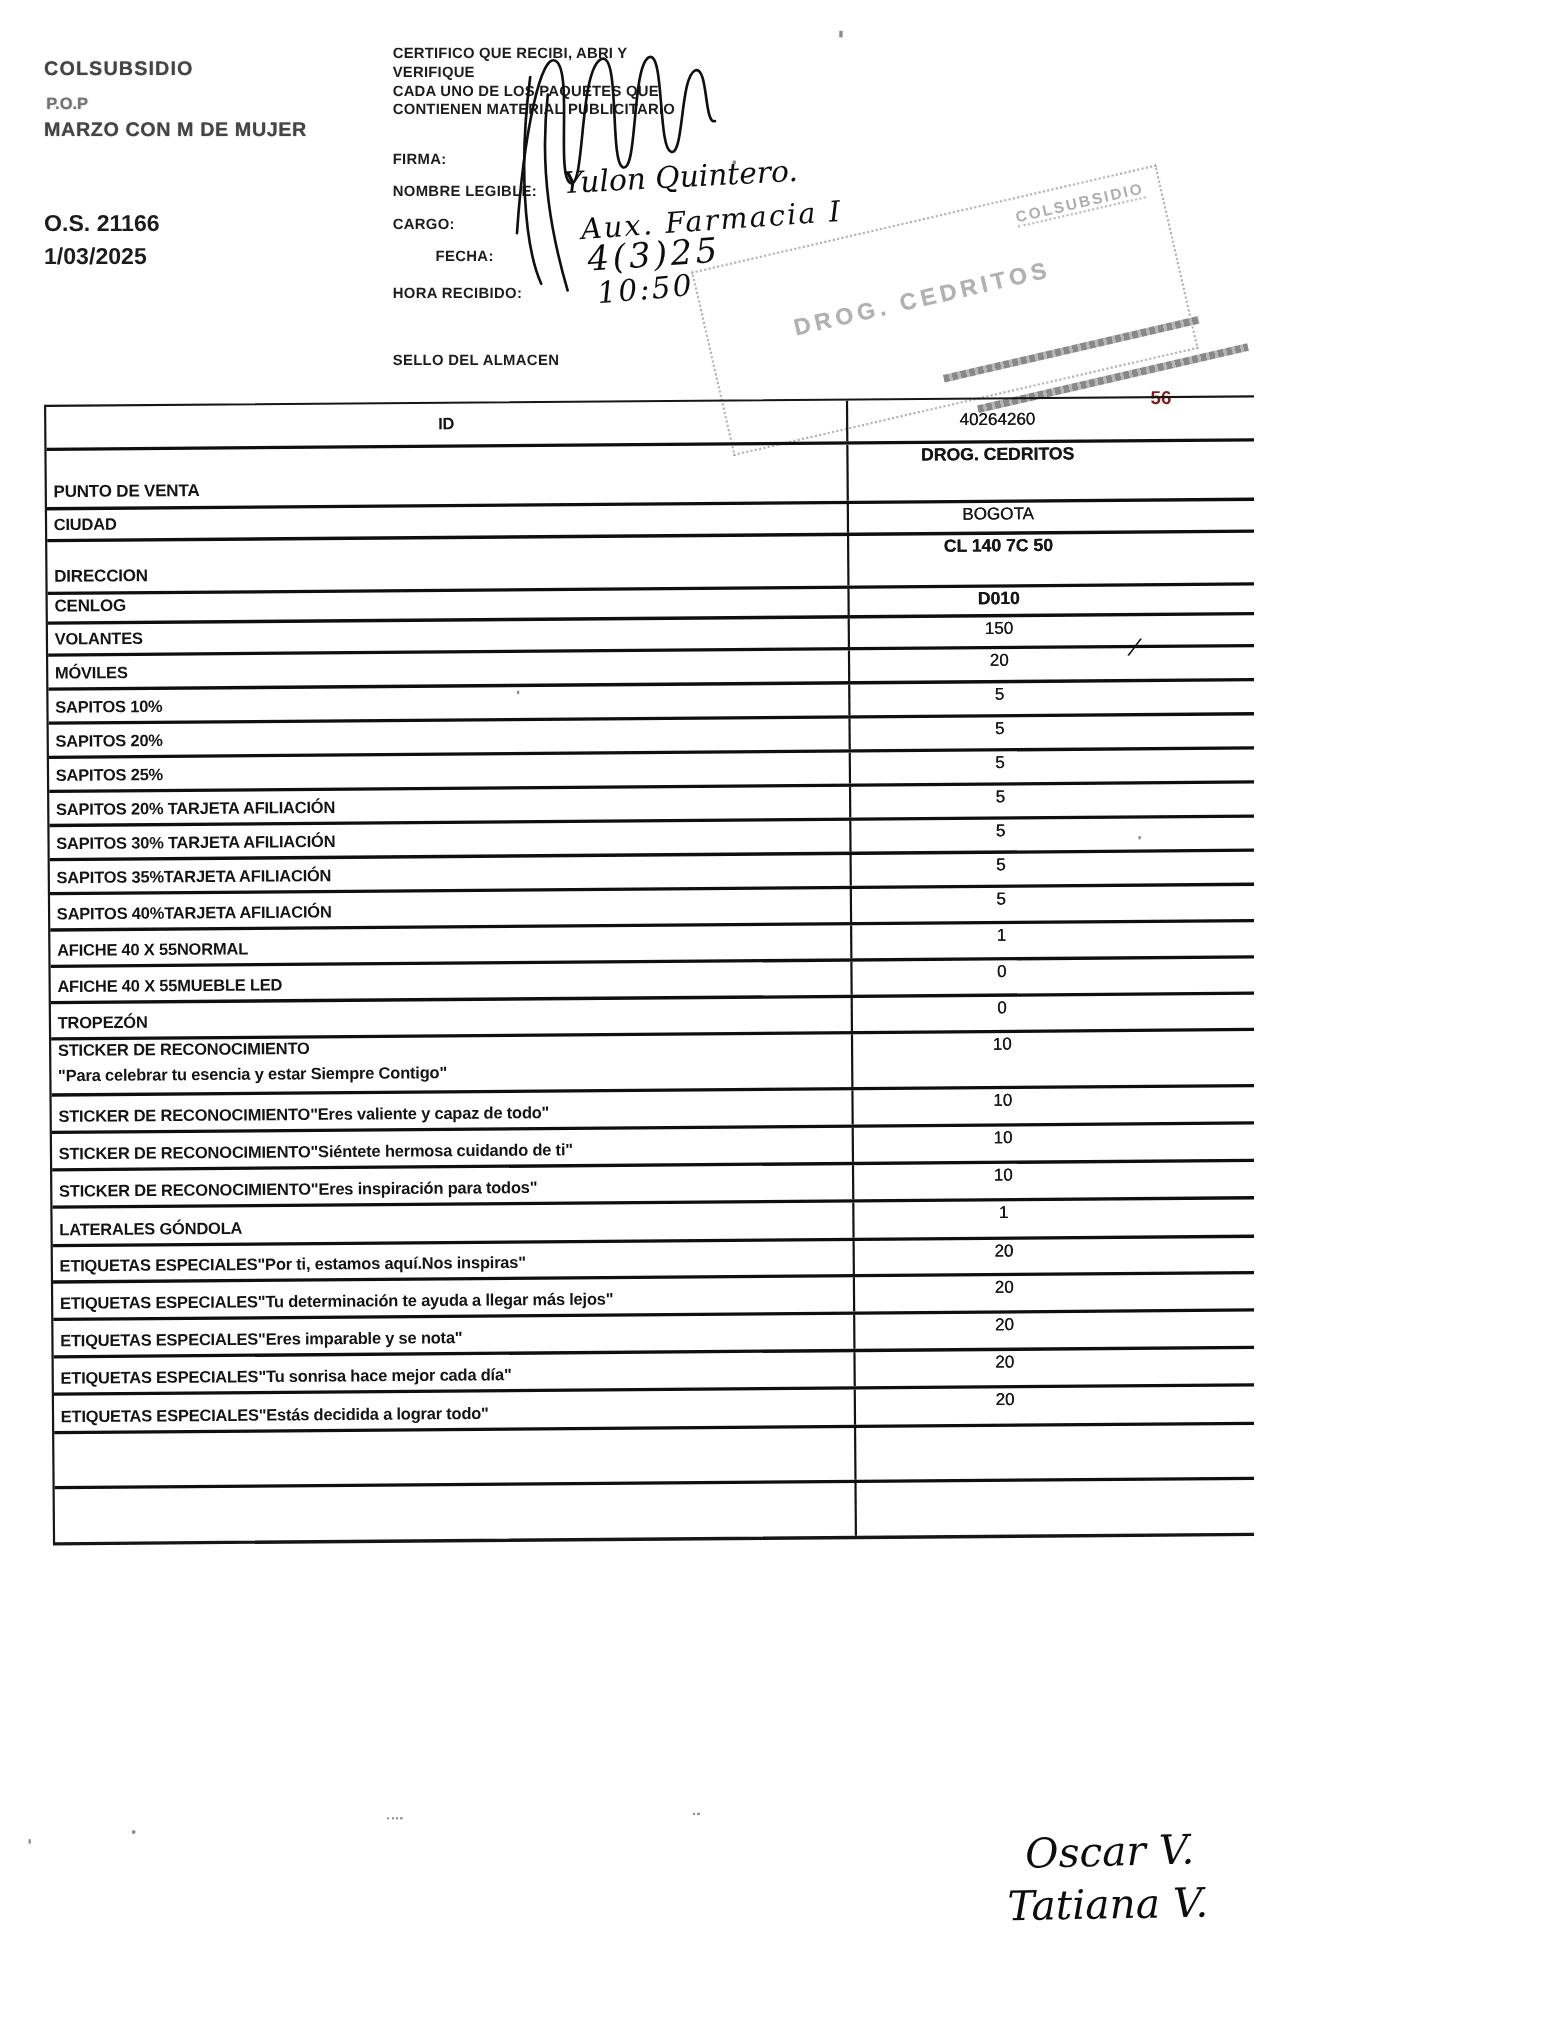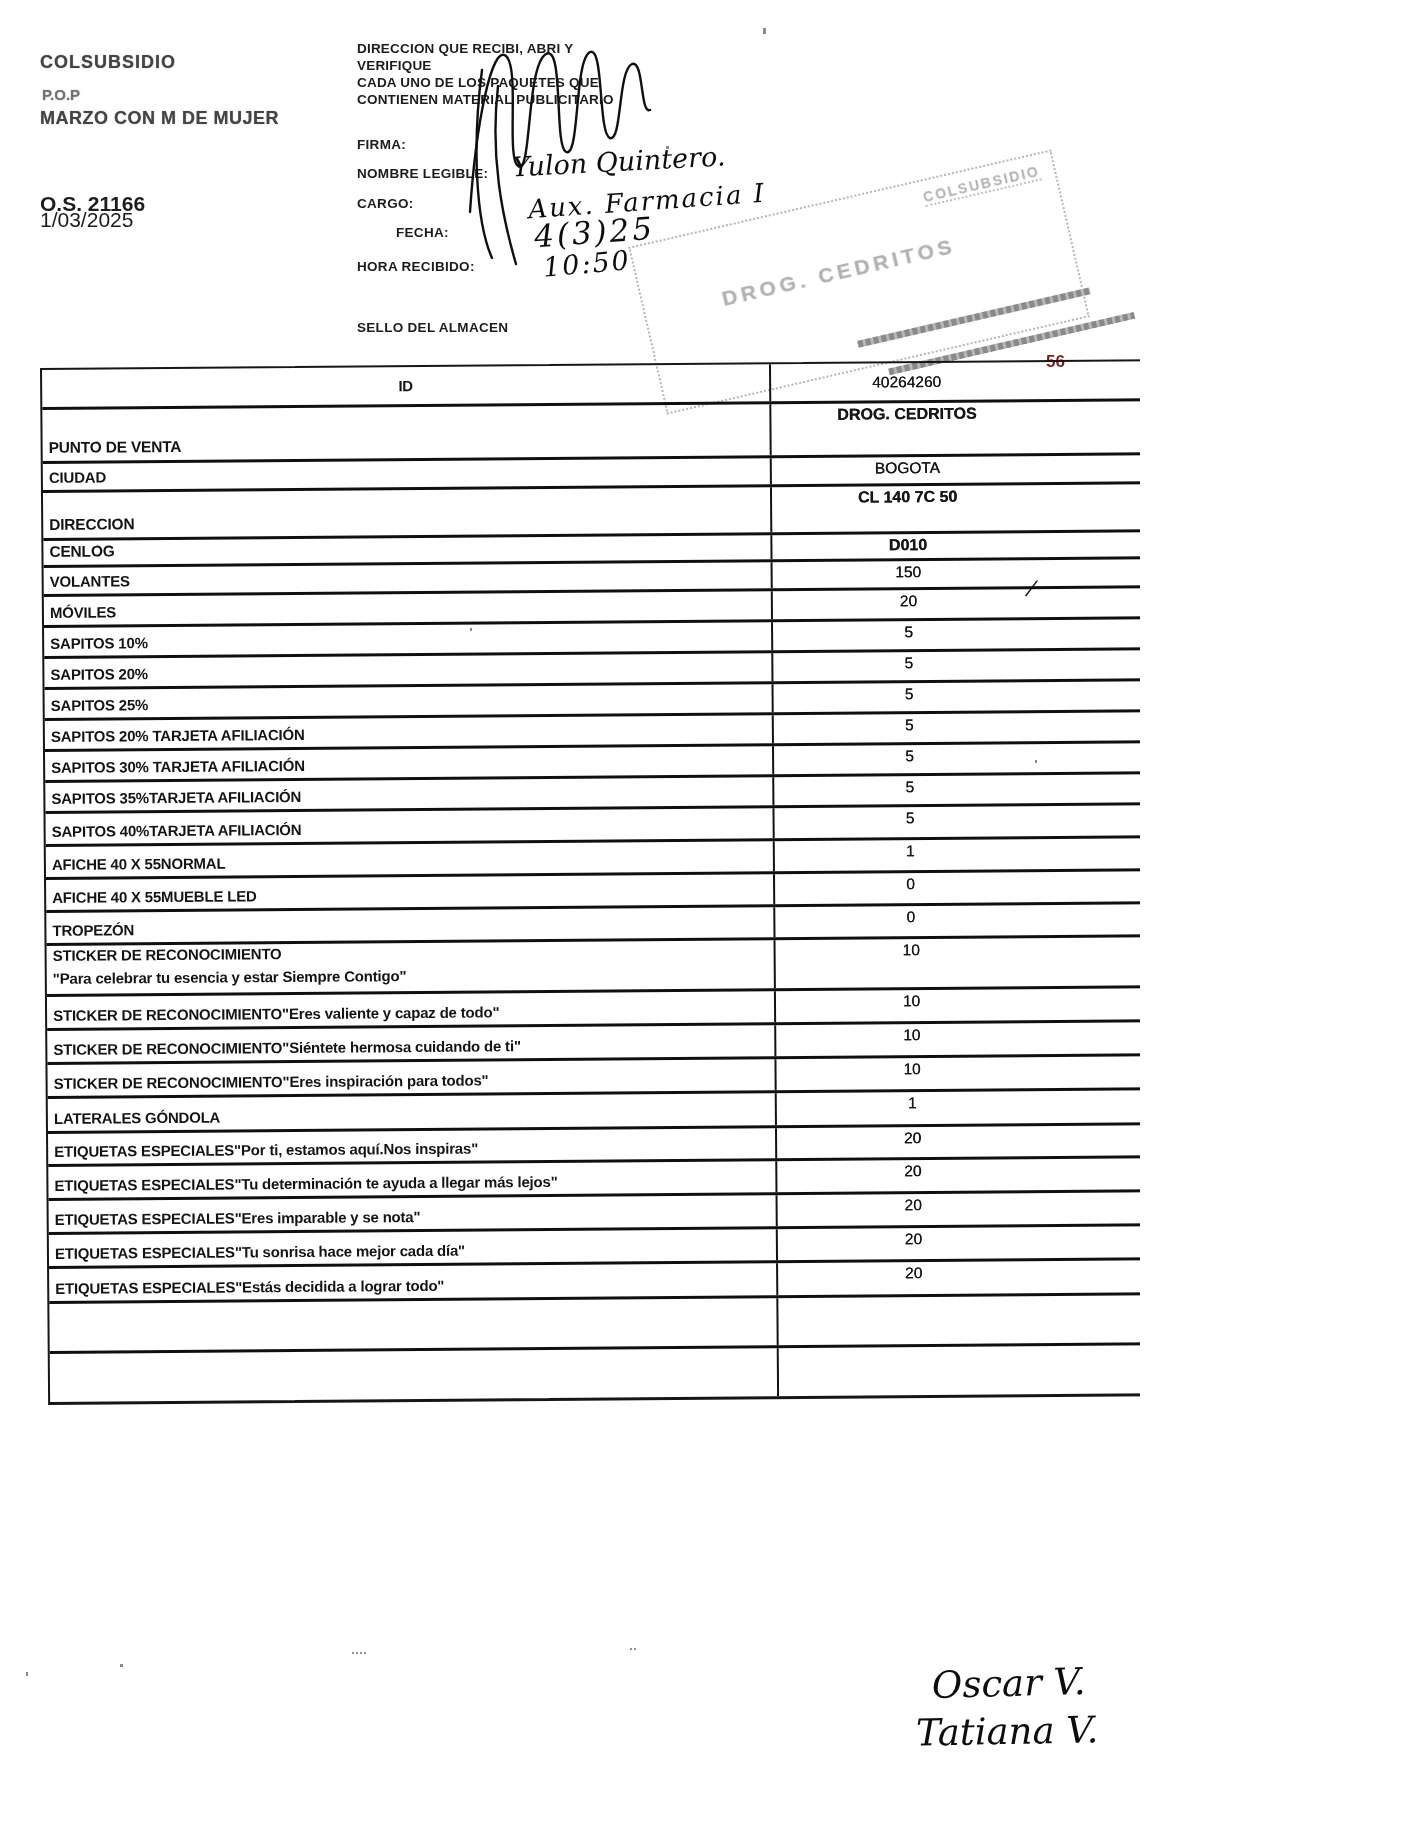--- a/index.html
+++ b/index.html
@@ -8,21 +8,21 @@
   .abs{position:absolute;}
   .print{font-family:"Liberation Sans",sans-serif;color:#1c1c1c;white-space:nowrap;}
   .fade{opacity:.82;text-shadow:0 0 1px #555;}
   .hand{position:absolute;font-family:"DejaVu Serif",serif;font-style:italic;color:#0d0d0d;white-space:nowrap;}
 
   
   .brand{left:40px;top:52px;font-size:18px;font-weight:700;letter-spacing:1px;}
   .program{left:42px;top:86px;font-size:15px;font-weight:700;opacity:.62;text-shadow:0 0 1.5px #666;}
   .campaign{left:40px;top:108px;font-size:18px;font-weight:700;letter-spacing:.5px;}
   .os{left:40px;top:192px;font-size:21px;font-weight:700;}
-  .osdate{left:40px;top:208px;font-size:21px;font-weight:400;}
+  .osdate{left:40px;top:222px;font-size:21px;font-weight:700;}
   .cert{left:357px;top:40px;width:310px;font-size:13.5px;font-weight:700;line-height:17px;letter-spacing:.2px;}
   .flabel{left:357px;font-size:13.5px;font-weight:700;letter-spacing:.3px;}
 
   
   .stamp{left:642px;top:196px;width:430px;height:168px;transform:rotate(-13deg);
          border:2px dotted #a3a3a3;opacity:.8;}
   .stamp-brand{position:absolute;top:8px;right:14px;font-size:14px;font-weight:700;letter-spacing:2px;
          color:#9b9b9b;border-bottom:2px dotted #b0b0b0;font-family:"Liberation Sans",sans-serif;}
   .stamp-name{position:absolute;top:58px;left:78px;font-size:21px;font-weight:700;letter-spacing:4px;
          color:#9e9e9e;text-shadow:0 0 1px #bbb;font-family:"Liberation Sans",sans-serif;}
@@ -66,21 +66,21 @@
 
 <div class="page">
 
   <div class="abs print brand fade">COLSUBSIDIO</div>
   <div class="abs print program">P.O.P</div>
   <div class="abs print campaign fade">MARZO CON M DE MUJER</div>
   <div class="abs print os">O.S. 21166</div>
   <div class="abs print osdate">1/03/2025</div>
 
   <div class="abs print cert" style="white-space:normal;">
-    <div>DIRECCION QUE RECIBI, ABRI Y</div>
+    <div>CERTIFICO QUE RECIBI, ABRI Y</div>
     <div>VERIFIQUE</div>
     <div>CADA  UNO DE LOS PAQUETES QUE</div>
     <div>CONTIENEN MATERIAL PUBLICITARIO</div>
   </div>
 
   <div class="abs print flabel" style="top:137px;">FIRMA:</div>
   <div class="abs print flabel" style="top:166px;">NOMBRE LEGIBLE:</div>
   <div class="abs print flabel" style="top:196px;">CARGO:</div>
   <div class="abs print flabel" style="top:225px;margin-left:39px;">FECHA:</div>
   <div class="abs print flabel" style="top:259px;">HORA RECIBIDO:</div>

